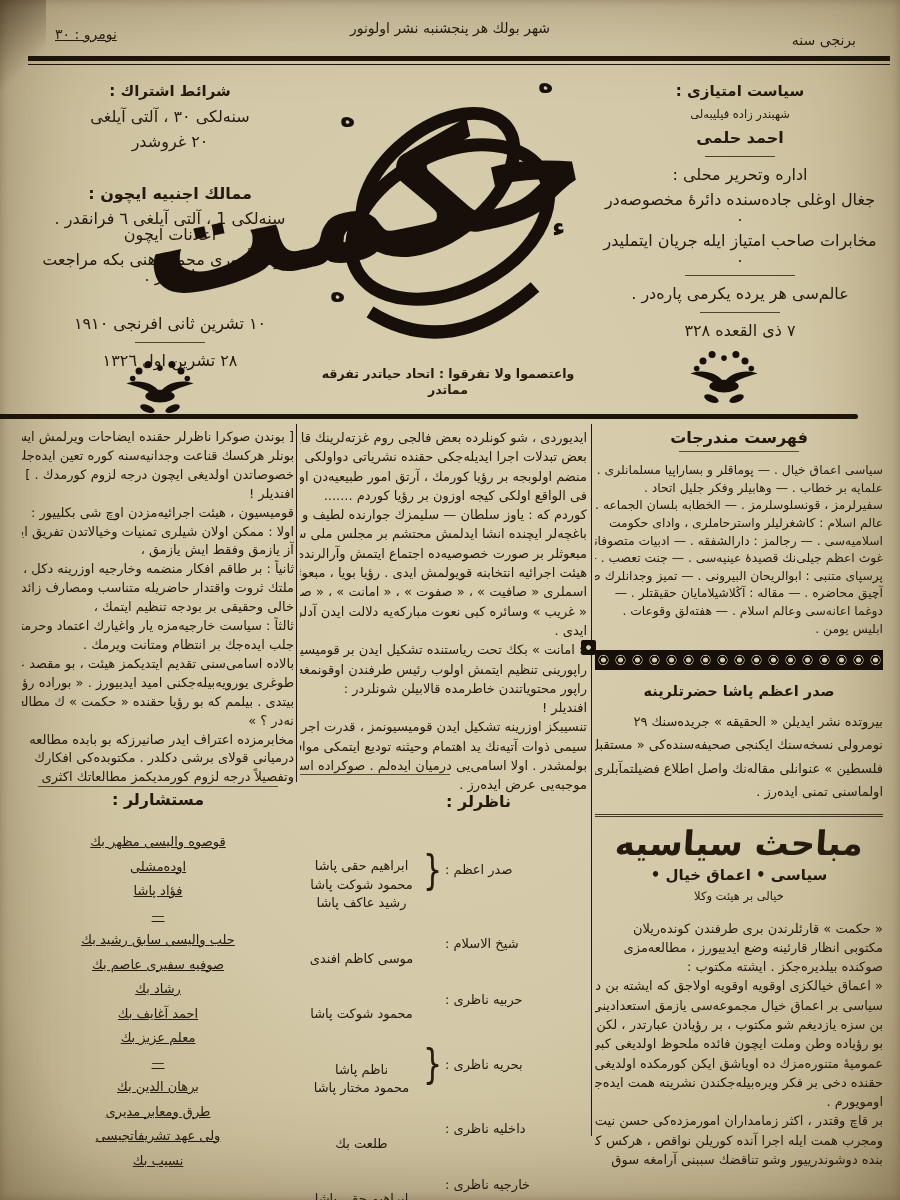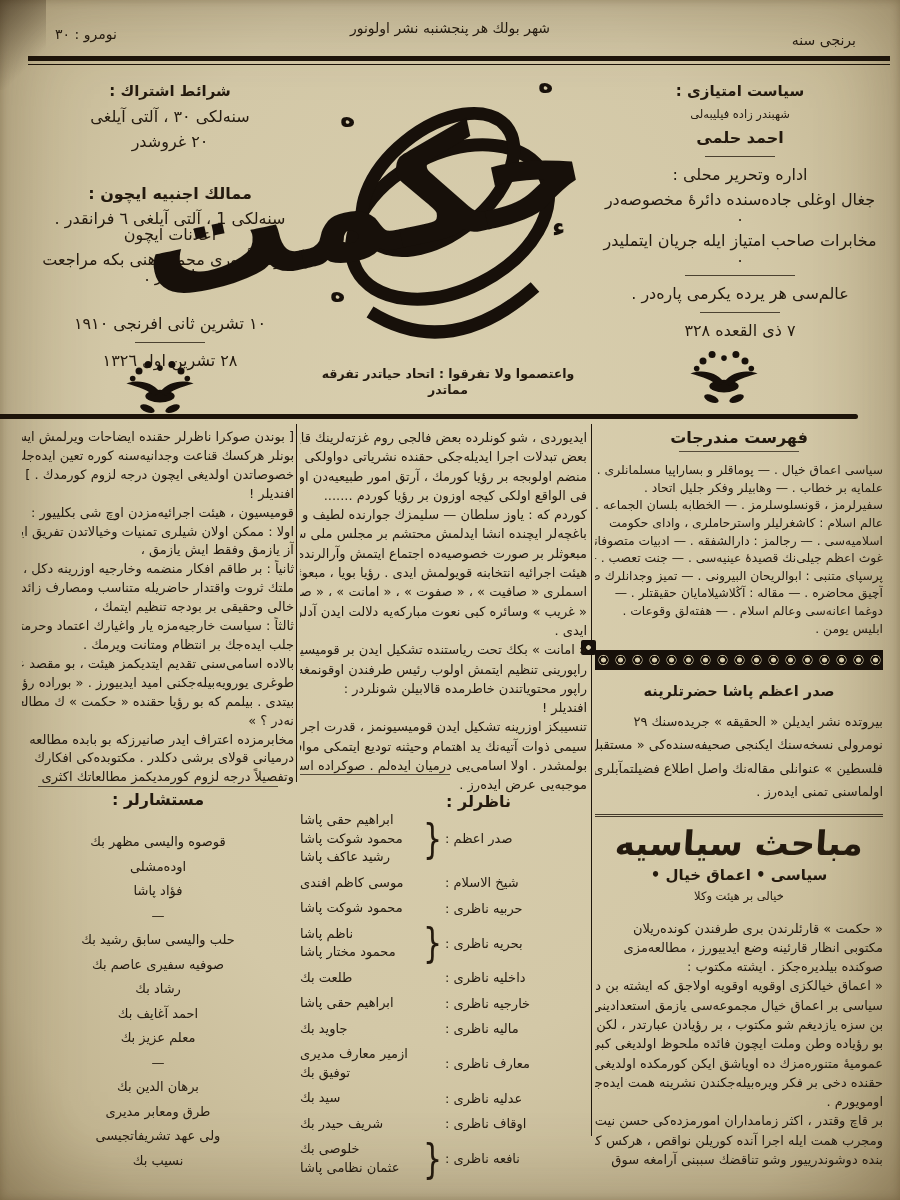--- a/index.html
+++ b/index.html
@@ -47,45 +47,45 @@
     background-size:17px 20px,17px 20px;background-position:0 0,0 0;}
   .letter-h{font-size:14.5px;font-weight:bold;text-align:center;margin:4px 0 8px;}
   .letter .line{line-height:23.5px;}
   .divider2{border-top:3px double rgba(29,20,10,.8);margin:10px 0 6px;}
   .section-h{font-size:34px;font-weight:bold;text-align:center;line-height:1.1;margin:8px 0 2px;
     transform:skewX(-4deg);}
   .section-sub{font-size:15px;font-weight:bold;text-align:center;margin:4px 0 2px;}
   .section-by{font-size:11.5px;text-align:center;margin-bottom:12px;}
   
   .ministers{position:absolute;left:300px;top:792px;width:287px;font-size:13px;}
-  .ministers .hd{font-size:16px;font-weight:bold;text-align:center;padding-left:70px;}
+  .ministers .hd{font-size:16px;font-weight:bold;text-align:center;padding-left:70px;margin-bottom:16px;}
   .min-row{display:flex;align-items:center;margin-bottom:7px;}
   .min-label{width:150px;text-align:left;padding-left:8px;box-sizing:border-box;white-space:nowrap;}
   .min-brace{width:14px;direction:ltr;unicode-bidi:isolate;font-size:30px;line-height:1;
     transform:scaleY(1.35);color:#241a0e;}
-  .min-names{flex:1;text-align:left;white-space:pre-line;line-height:18.5px;}
+  .min-names{flex:1;text-align:center;white-space:pre-line;line-height:18.5px;margin-top:30px;}
   .advisors{position:absolute;left:22px;top:790px;width:272px;font-size:13px;}
   .advisors .hd{font-size:16px;font-weight:bold;text-align:center;margin-bottom:22px;}
-  .advisors .line{text-align:center;line-height:21.5px;margin-bottom:3px;white-space:nowrap;}
+  .advisors .line{text-align:center;line-height:21.5px;margin-bottom:3px;white-space:nowrap;text-decoration:underline;}
   
   .corner{position:absolute;left:0;top:0;width:46px;height:90px;
     background:linear-gradient(135deg, rgba(40,26,10,.55), rgba(40,26,10,0) 70%);}
   .orn-sq{position:absolute;left:581px;top:640px;width:15px;height:15px;background:#17100a;
     box-shadow:inset 0 0 0 2px #17100a;border-radius:2px;
     background-image:radial-gradient(circle 2px at 50% 50%, #d6cba9 2px, transparent 2.6px);}
 </style>
 </head>
 <body>
 
 <div class="page">
   <div class="corner"></div>
 
   <span class="abs topline" style="right:44px;top:32px;">برنجى سنه</span>
   <span class="abs topline c" style="left:250px;top:20px;width:400px;">شهر بولك هر پنجشنبه نشر اولونور</span>
-  <span class="abs topline" style="left:55px;top:26px;">نومرو : ٣٠</span>
+  <span class="abs topline" style="left:55px;top:26px;text-decoration:underline;">نومرو : ٣٠</span>
   <div class="rule" style="left:28px;top:56px;width:862px;height:5px;"></div>
   <div class="rule" style="left:28px;top:64px;width:862px;height:1px;"></div>
 
   <div class="abs mblock c" style="left:600px;top:84px;width:280px;">
     <div class="h">سياست امتيازى :</div>
     <div class="s">شهبندر زاده فيليبه‌لى</div>
     <div class="l" style="font-weight:bold;">احمد حلمى</div>
     <div class="smallrule" style="width:70px;"></div>
     <div class="l">اداره وتحرير محلى :</div>
     <div class="l">جغال اوغلى جاده‌سنده دائرهٔ مخصوصه‌در .</div>

